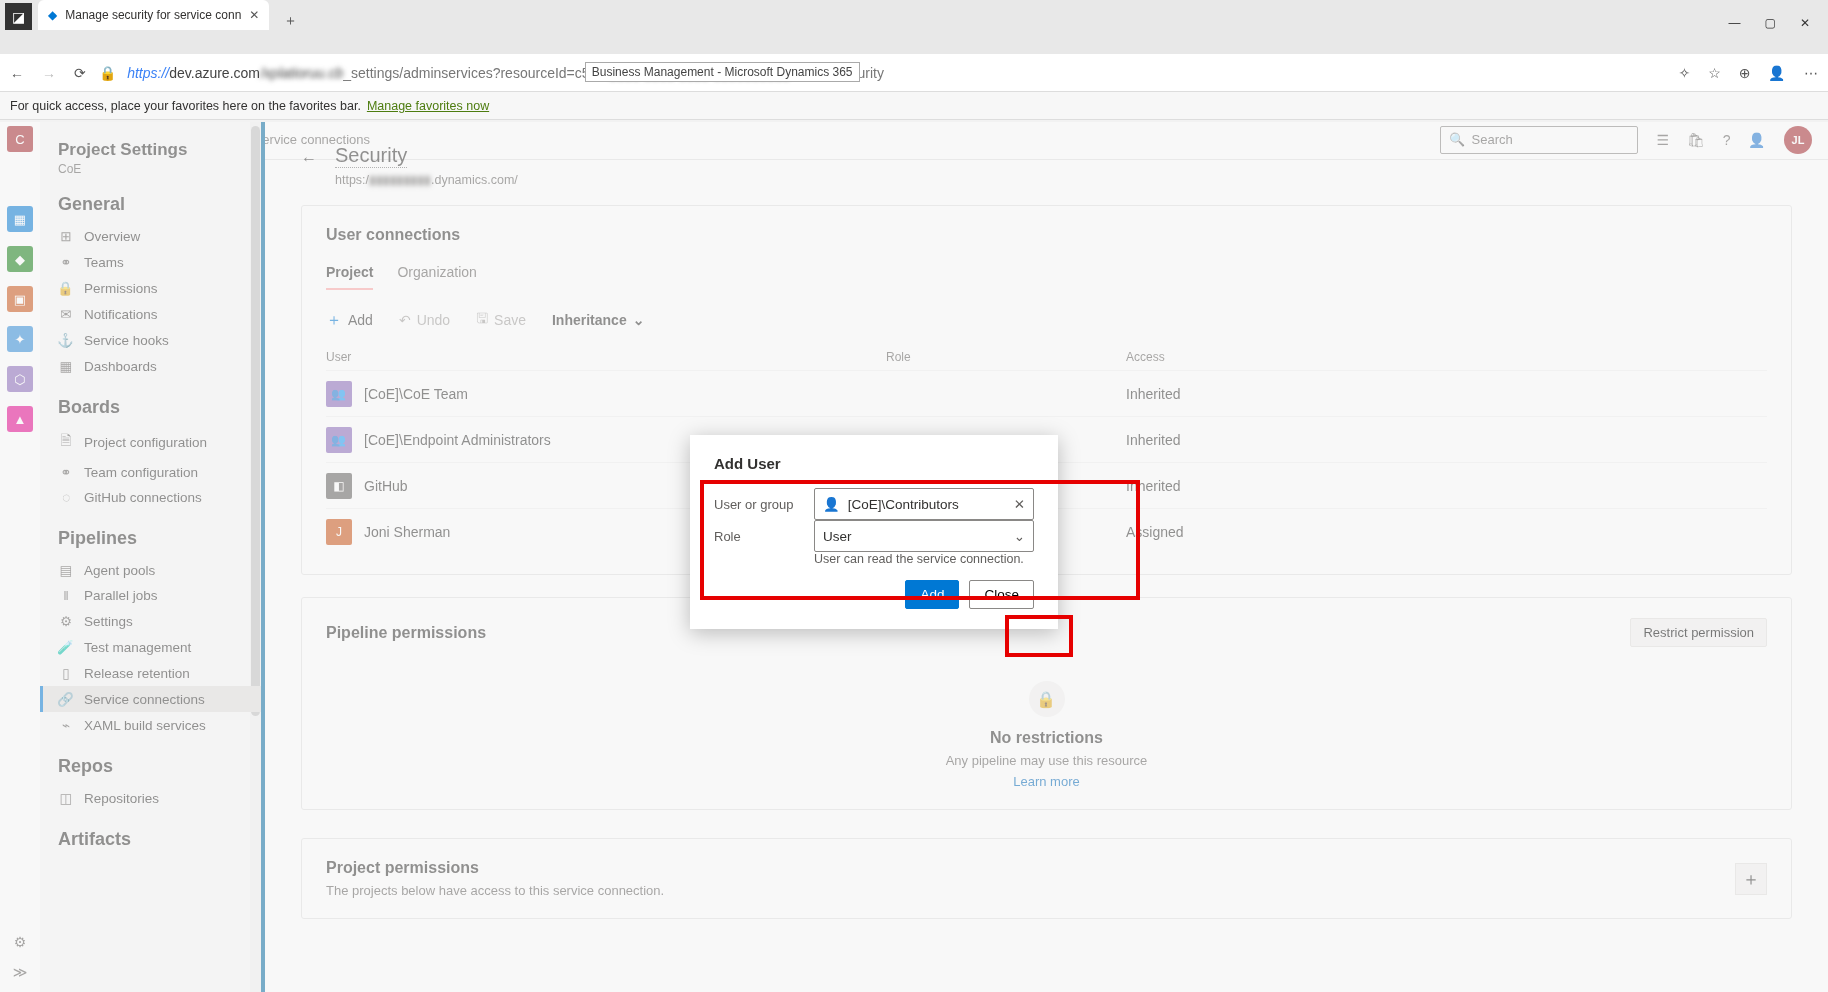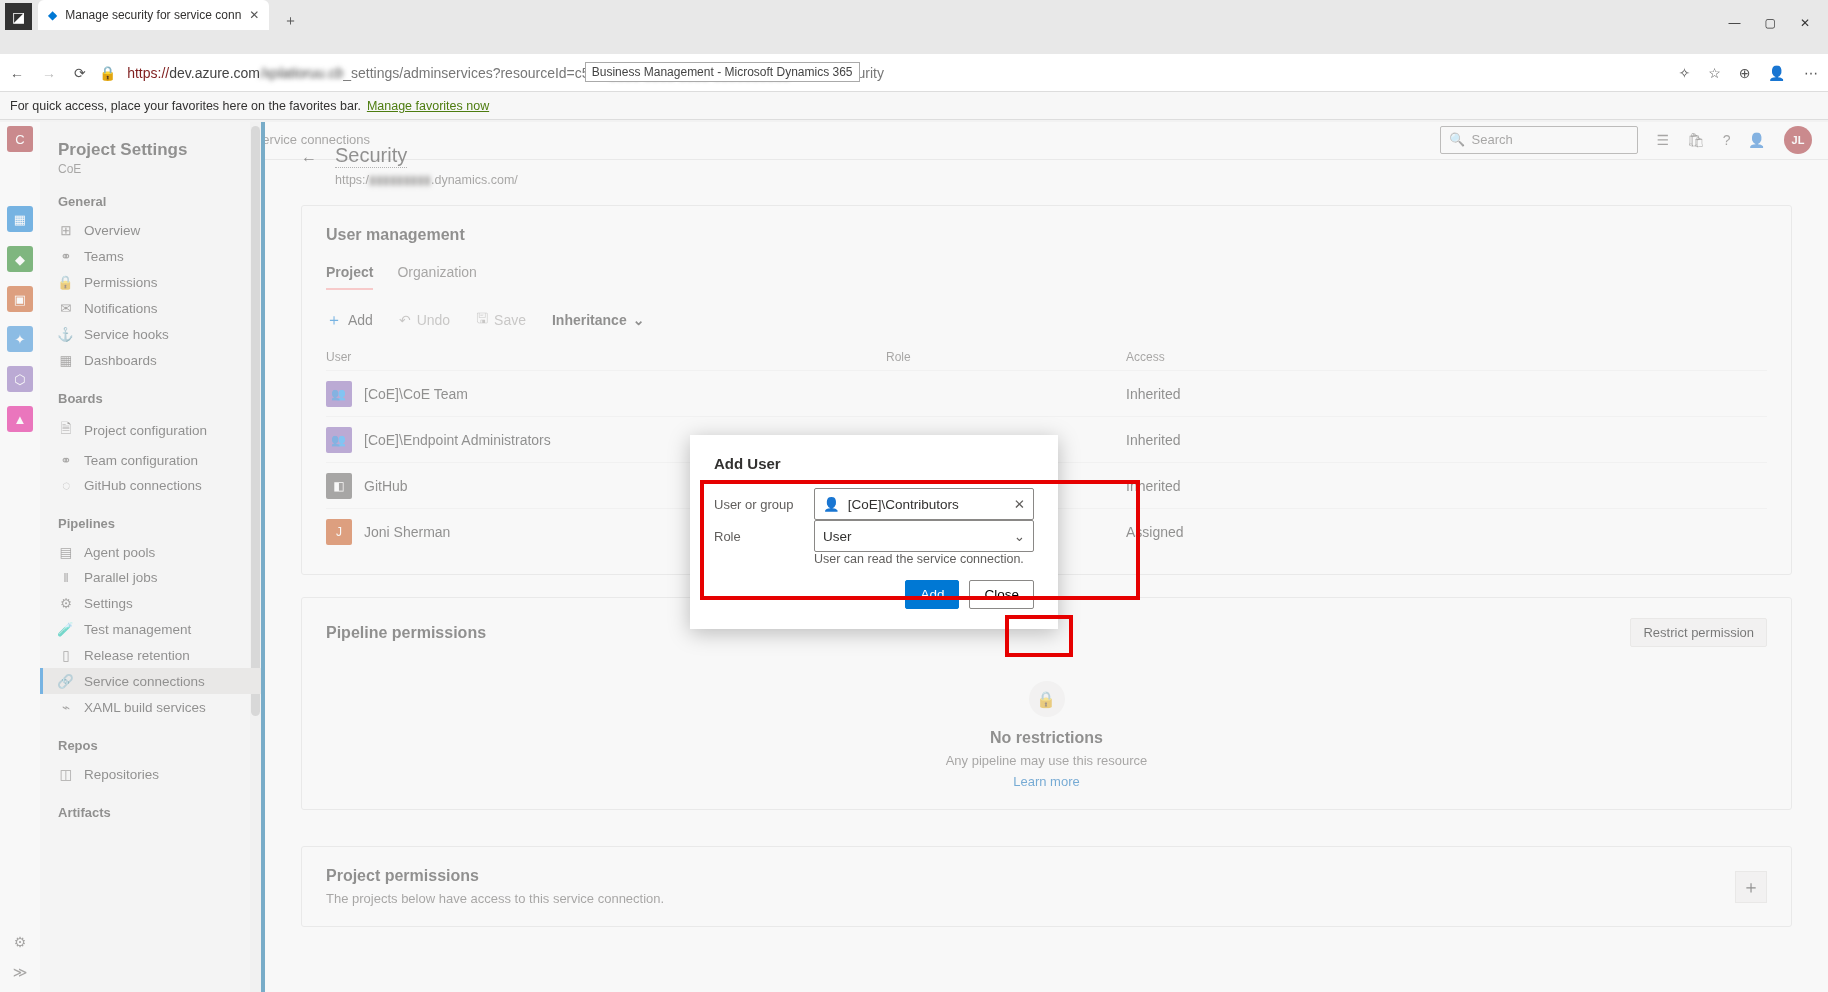--- a/index.html
+++ b/index.html
@@ -9,21 +9,21 @@
   .browser-top { height: 54px; background: #e8e8e8; display: flex; flex-direction: column; }
   .tab-strip { height: 30px; display: flex; align-items: flex-end; padding-left: 5px; }
   .app-icon-small { width: 27px; height: 27px; background: #333; display:flex; align-items:center; justify-content:center; color:#fff; font-size:14px;}
   .tab { height: 30px; background: #fff; border-radius: 6px 6px 0 0; display: flex; align-items: center; padding: 0 10px; margin-left: 6px; min-width: 220px; font-size: 12px; gap:8px;}
   .tab .close-x { margin-left: auto; color: #555; }
   .add-tab { margin-left: 8px; color:#555; padding:0 6px;}
   .win-ctrls { margin-left: auto; display: flex; gap: 24px; padding-right: 18px; color:#333; font-size:12px;}
   .addr-bar { height: 38px; background: #fff; display:flex; align-items:center; padding: 0 10px; gap:14px; border-bottom:1px solid #ddd;}
   .addr-icons { display:flex; gap:18px; color:#555; align-items:center;}
   .addr-box { flex:1; display:flex; align-items:center; gap:10px; font-size:14px; color:#444; position:relative;}
-  .addr-prefix { color:#7f1d1d;}
+  .addr-prefix { color:#3b82f6;font-style:italic;}
   .addr-blur { filter: blur(2.5px); display:inline-block; font-style:italic;}
   .addr-tooltip { position:absolute; left:485px; top:-3px; background:#fff; border:1px solid #aaa; padding:2px 6px; font-size:12px; z-index:5;}
   .addr-right { display:flex; gap:18px; color:#555; align-items:center;}
   .fav-bar { height: 28px; background:#f7f7f7; border-bottom:1px solid #ddd; display:flex; align-items:center; padding:0 10px; font-size:12.5px; gap:6px;}
   .fav-bar a { color:#4d7c0f; text-decoration:underline;}
   
   
   .ado-header { height: 40px; background:#fff; border-bottom:1px solid #e1e1e1; display:flex; align-items:center; padding:0 16px; gap:16px;}
   .ado-logo { width:20px; height:20px; color:#0078d4;}
   .ado-logo svg { width:20px; height:20px; fill:#0078d4;}
@@ -44,21 +44,21 @@
   .rail-orange { background:#ca5010;}
   .rail-blue2 { background:#2b88d8;}
   .rail-purple { background:#8764b8;}
   .rail-pink { background:#e3008c;}
   .left-rail-bottom { position:absolute; bottom:12px; left:0; width:40px; display:flex; flex-direction:column; align-items:center; gap:14px; color:#605e5c;}
   
   
   .sidebar { position:absolute; left:40px; top:122px; width:225px; bottom:0; background:#f8f8f8; border-right:4px solid #0369a1; padding:18px 0px; overflow-y:auto;}
   .sidebar h2 { font-size:17px; font-weight:600; padding:0 18px;}
   .sidebar .sub { font-size:12px; color:#605e5c; padding:0 18px; margin-top:2px;}
-  .sidebar h3 { font-size:13px; font-weight:600; padding:18px 18px 8px 18px;}
+  .sidebar h3 { font-size:18px; font-weight:600; padding:18px 18px 8px 18px;}
   .sidebar .item { display:flex; align-items:center; gap:10px; padding:5px 18px; font-size:13.5px; color:#323130; cursor:pointer;}
   .sidebar .item .ic { width:16px; color:#605e5c; display:inline-flex; justify-content:center;}
   .sidebar .item.active { background:#e1dfdd; position:relative;}
   .sidebar .item.active::before { content:""; position:absolute; left:0; top:0; bottom:0; width:3px; background:#0078d4;}
   .sidebar-scroll-track { position:absolute; right:0; top:0; bottom:0; width:11px; background:#f0f0f0;}
   .sidebar-scroll-thumb { position:absolute; right:1px; top:4px; width:9px; height:590px; background:#c1c1c1; border-radius:5px;}
   
   
   .main { position:absolute; left:265px; right:0; top:122px; bottom:0; padding:22px 36px; overflow-y:auto;}
   .back-title-row { display:flex; align-items:flex-start; gap:18px;}
@@ -93,21 +93,21 @@
   
   .panel2 { margin-top:22px;}
   .panel2-head { display:flex; align-items:center;}
   .panel2-head .btn-restrict { margin-left:auto; background:#f3f2f1; border:1px solid #e1dfdd; padding:6px 12px; font-size:13px; cursor:pointer; border-radius:2px;}
   .lock-block { display:flex; flex-direction:column; align-items:center; margin-top:34px; gap:6px; color:#323130;}
   .lock-circle { width:36px; height:36px; border-radius:50%; background:#f3f2f1; display:flex; align-items:center; justify-content:center; color:#605e5c; font-size:16px;}
   .lock-block .titleNr { font-size:16px; font-weight:600; margin-top:6px;}
   .lock-block .sub { font-size:13px; color:#605e5c;}
   .lock-block a { font-size:13px; color:#0067b8; text-decoration:none;}
   
-  .panel3 { margin-top:36px;}
+  .panel3 { margin-top:28px;}
   .panel3 .desc { font-size:13px; color:#605e5c; margin-top:6px;}
   .panel3-head { display:flex; align-items:center;}
   .plus-square { margin-left:auto; width:32px; height:32px; background:#f3f2f1; border:1px solid #e1dfdd; display:flex; align-items:center; justify-content:center; font-size:18px; color:#323130; cursor:pointer;}
   
   
   .overlay { position:absolute; top:122px; left:0; right:0; bottom:0; background:rgba(255,255,255,0.45);}
   .modal { position:absolute; left:690px; top:435px; width:368px; background:#fff; box-shadow:0 4px 20px rgba(0,0,0,.25); padding:20px 24px;}
   .modal h4 { font-size:15px; font-weight:600; margin-bottom:16px;}
   .form-row { display:flex; align-items:center; gap:10px; }
   .form-row label { width:90px; font-size:13px; color:#605e5c;}
@@ -304,21 +304,21 @@
     <span class="back-arrow">←</span>
     <div>
       <span class="page-title">Security</span>
       <div class="page-url">
         <span>https:/</span><span class="blurred">▮▮▮▮▮▮▮▮▮</span><span>.dynamics.com/</span>
       </div>
     </div>
   </div>
 
   <div class="panel">
-    <div class="panel-title">User management</div>
+    <div class="panel-title">User connections</div>
     <div class="tabs-row">
       <div class="tabi active">Project</div>
       <div class="tabi">Organization</div>
     </div>
     <div class="toolbar-row">
       <div class="toolbar-btn">
           <span class="plus">＋</span>
           <span>Add</span>
         </div>
       <div class="toolbar-btn disabled">

